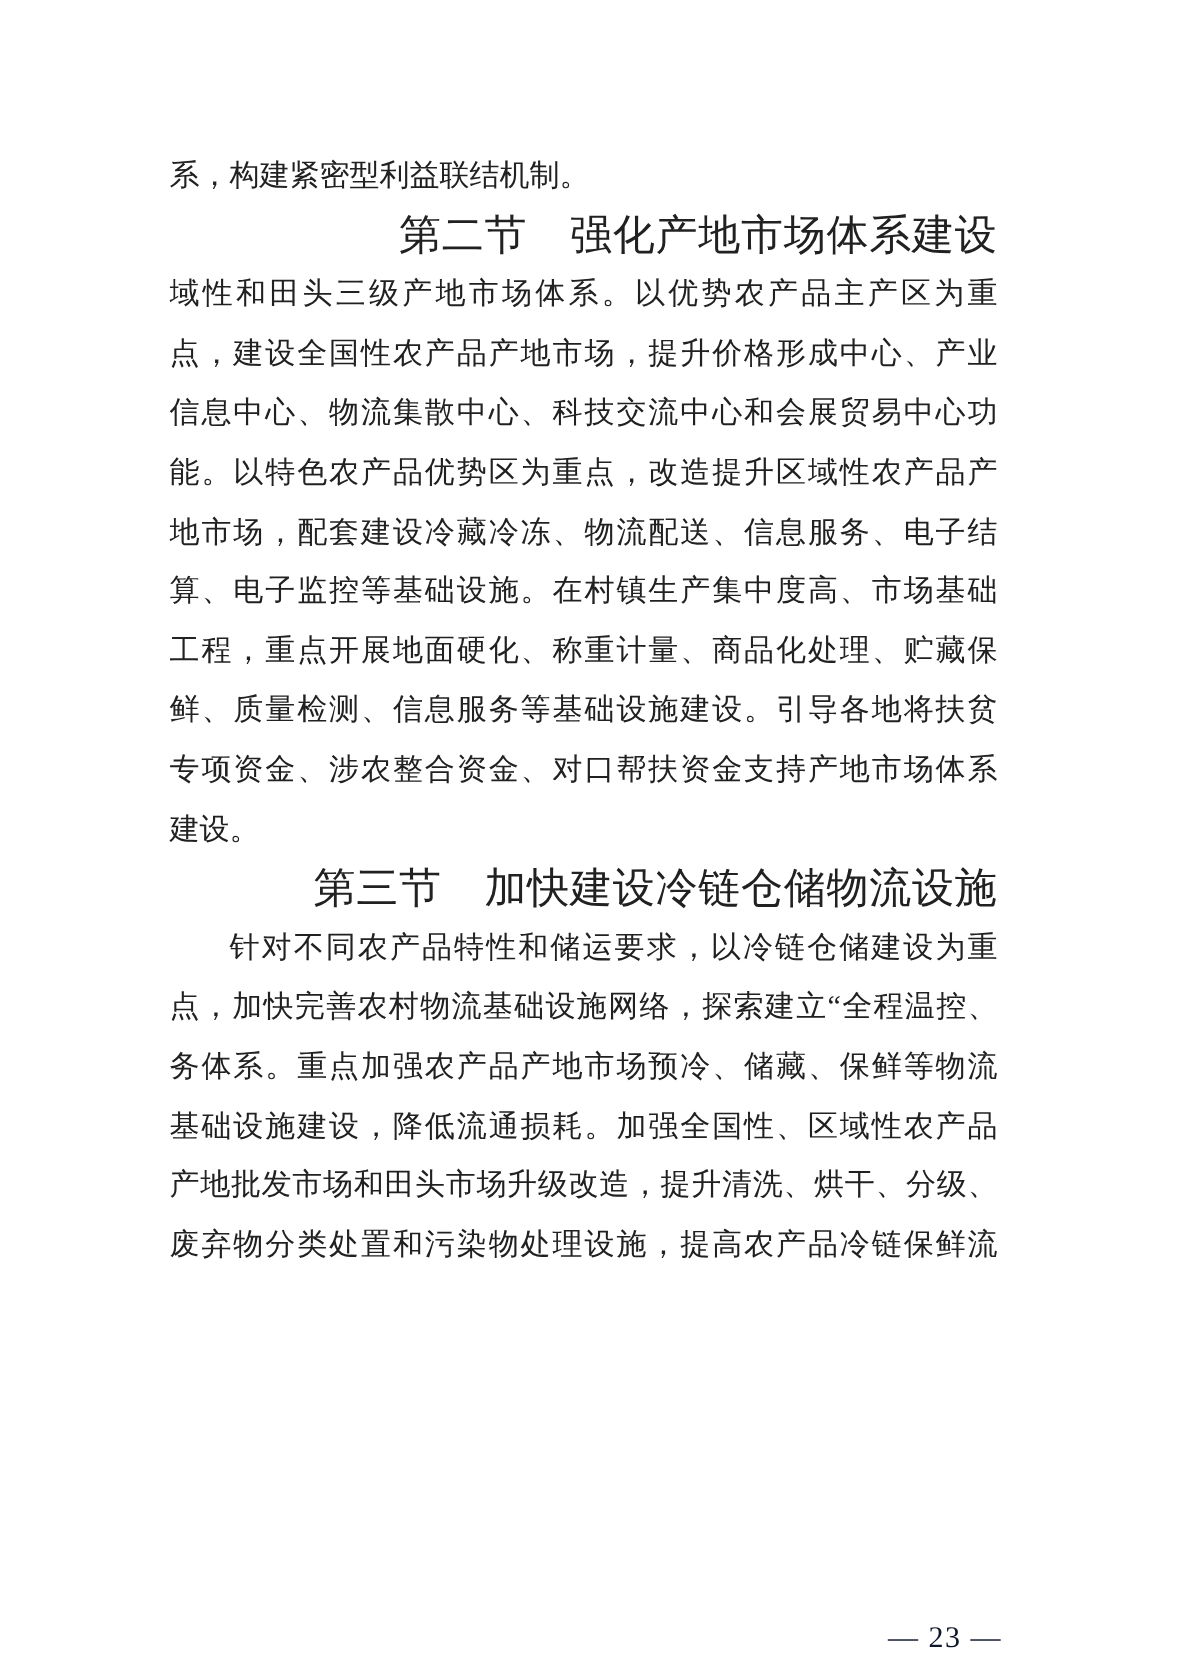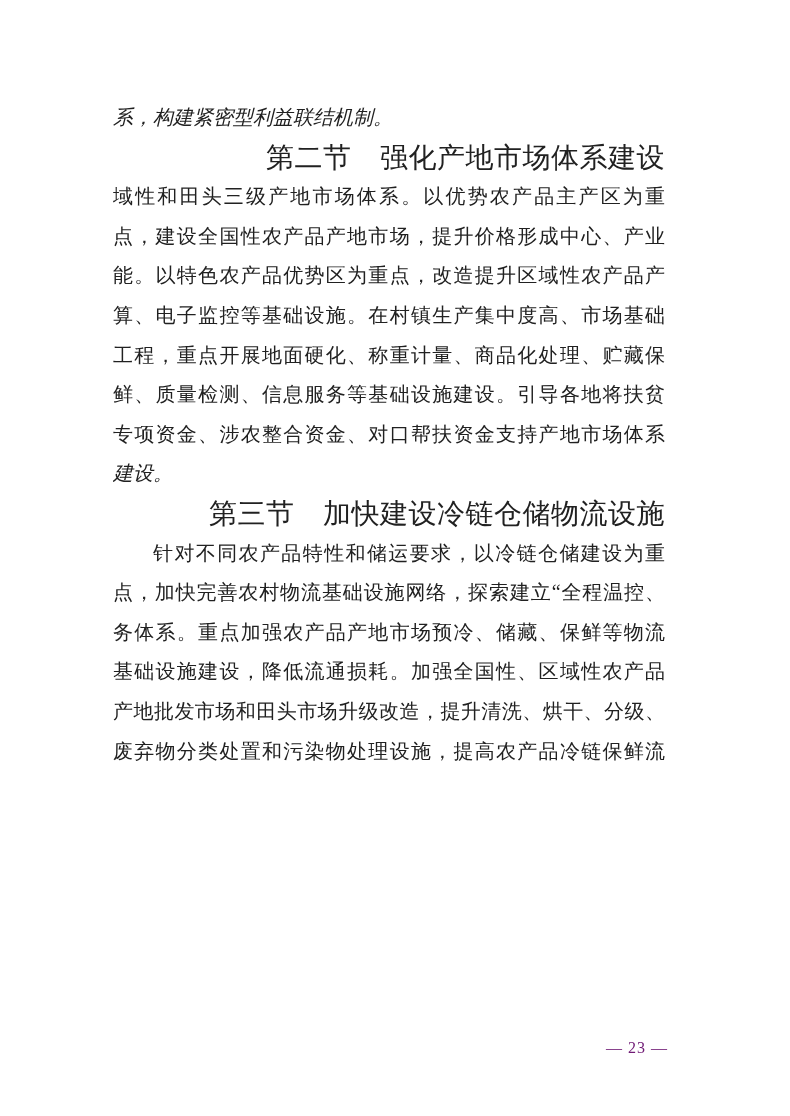--- a/index.html
+++ b/index.html
@@ -28,58 +28,59 @@
     line-height: 39.6px;
     font-size: 20px;
     text-align: justify;
     text-align-last: justify;
     overflow: hidden;
     white-space: nowrap;
   }
   .line.short {
     text-align: right;
     text-align-last: left;
-    font-style: italic;
   }
   .line.indent {
     text-indent: 2em;
   }
   .heading {
     height: 39.6px;
     line-height: 39.6px;
     font-size: 28px;
     font-weight: normal;
     text-align: right;
     padding-left: 28px; 
     letter-spacing: 0.5px;
     white-space: nowrap;
   }
   .page-number {
     position: absolute;
-    top: 1036px;
+    top: 1080px;
     right: 122px;
-    font-size: 16px;
+    font-size: 20px;
     line-height: 24px;
-    color: #701a75;
+    color: #0f172a;
     letter-spacing: 1px;
   }
 </style>
 </head>
 <body>
 
 <div class="page">
   <div class="content">
 
     <div class="line short">系，构建紧密型利益联结机制。</div>
 
     <div class="heading">第二节　强化产地市场体系建设</div>
 
     <div class="line">域性和田头三级产地市场体系。以优势农产品主产区为重</div>
     <div class="line">点，建设全国性农产品产地市场，提升价格形成中心、产业</div>
+    <div class="line">信息中心、物流集散中心、科技交流中心和会展贸易中心功</div>
     <div class="line">能。以特色农产品优势区为重点，改造提升区域性农产品产</div>
+    <div class="line">地市场，配套建设冷藏冷冻、物流配送、信息服务、电子结</div>
     <div class="line">算、电子监控等基础设施。在村镇生产集中度高、市场基础</div>
     <div class="line">工程，重点开展地面硬化、称重计量、商品化处理、贮藏保</div>
     <div class="line">鲜、质量检测、信息服务等基础设施建设。引导各地将扶贫</div>
     <div class="line">专项资金、涉农整合资金、对口帮扶资金支持产地市场体系</div>
     <div class="line short">建设。</div>
 
     <div class="heading">第三节　加快建设冷链仓储物流设施</div>
 
     <div class="line indent">针对不同农产品特性和储运要求，以冷链仓储建设为重</div>
     <div class="line">点，加快完善农村物流基础设施网络，探索建立“全程温控、</div>

